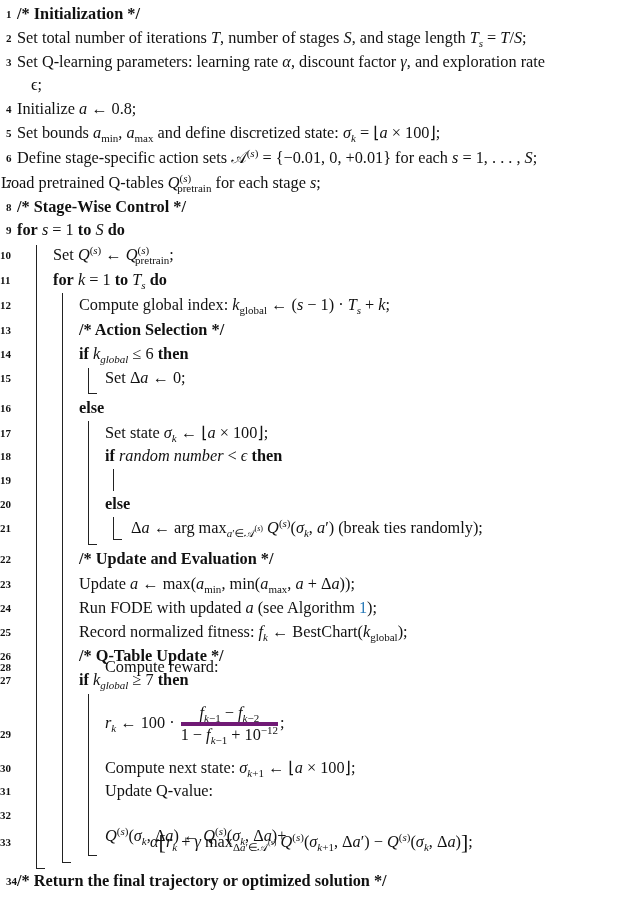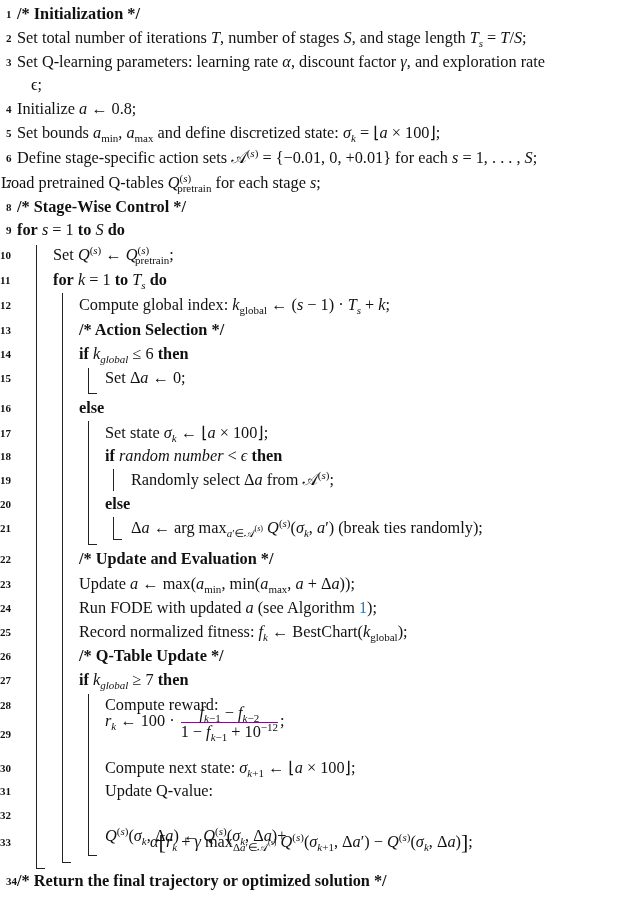--- a/index.html
+++ b/index.html
@@ -10,21 +10,21 @@
   .num.w1{text-align:left;left:6px;}
   .txt{position:absolute;}
   b{font-weight:bold;}
   i{font-style:italic;}
   sub{font-size:11px;vertical-align:-4px;line-height:0;}
   sup{font-size:11px;vertical-align:6px;line-height:0;}
   .vl{position:absolute;width:0;border-left:1px solid #222;}
   .hl{position:absolute;height:0;border-top:1px solid #222;}
   .link{color:#2a7ab8;}
   .frac{display:inline-block;vertical-align:middle;text-align:center;margin:0 2px;}
-  .frac .n{display:block;border-bottom:1px solid #701a75;padding:0 2px;line-height:18px;}
+  .frac .n{display:block;border-bottom:4px solid #701a75;padding:0 2px;line-height:18px;}
   .frac .d{display:block;line-height:18px;}
 </style>
 </head>
 <body>
 
 <div class="vl" style="left:36px;top:245px;height:623px;"></div>
 <div class="hl" style="left:36px;top:868px;width:9px;"></div>
 <div class="vl" style="left:62px;top:293px;height:569px;"></div>
 <div class="hl" style="left:62px;top:862px;width:9px;"></div>
 <div class="vl" style="left:88px;top:368px;height:25px;"></div>
@@ -125,21 +125,20 @@
   <span class="txt" style="left:105px;">Set state <i>σ<sub>k</sub></i> ← ⌊<i>a</i> × 100⌋;</span>
 </div>
 
 <div class="ln" style="top:445px;">
   <span class="num">18</span>
   <span class="txt" style="left:105px;"><b>if</b> <i>random number</i> &lt; <i>ϵ</i> <b>then</b></span>
 </div>
 
 <div class="ln" style="top:469px;">
   <span class="num">19</span>
-  <span class="txt" style="left:131px;">Randomly select Δ<i>a</i> from 𝒜<sup>(<i>s</i>)</sup>;</span>
 </div>
 
 <div class="ln" style="top:493px;">
   <span class="num">20</span>
   <b class="txt" style="left:105px;">else</b>
 </div>
 
 <div class="ln" style="top:517px;">
   <span class="num">21</span>
   <span class="txt" style="left:131px;">Δ<i>a</i> ← arg max<sub><i>a</i>′∈𝒜<sup style="font-size:8px;">(<i>s</i>)</sup></sub> <i>Q</i><sup>(<i>s</i>)</sup>(<i>σ<sub>k</sub></i>, <i>a</i>′) (break ties randomly);</span>
@@ -168,21 +167,21 @@
 <div class="ln" style="top:645px;">
   <span class="num">26</span>
   <b class="txt" style="left:79px;">/* Q-Table Update */</b>
 </div>
 
 <div class="ln" style="top:669px;">
   <span class="num">27</span>
   <span class="txt" style="left:79px;"><b>if</b> <i>k<sub>global</sub></i> ≥ 7 <b>then</b></span>
 </div>
 
-<div class="ln" style="top:694px;">
+<div class="ln" style="top:656px;">
   <span class="num">28</span>
   <span class="txt" style="left:105px;">Compute reward:</span>
 </div>
 
 <div class="ln" style="top:723px;">
   <span class="num">29</span>
   <span class="txt" style="left:105px;top:-19px;"><i>r<sub>k</sub></i> ← 100 · <span class="frac"><span class="n"><i>f</i><sub><i>k</i>−1</sub> − <i>f</i><sub><i>k</i>−2</sub></span><span class="d">1 − <i>f</i><sub><i>k</i>−1</sub> + 10<sup>−12</sup></span></span>;</span>
 </div>
 
 <div class="ln" style="top:757px;">

